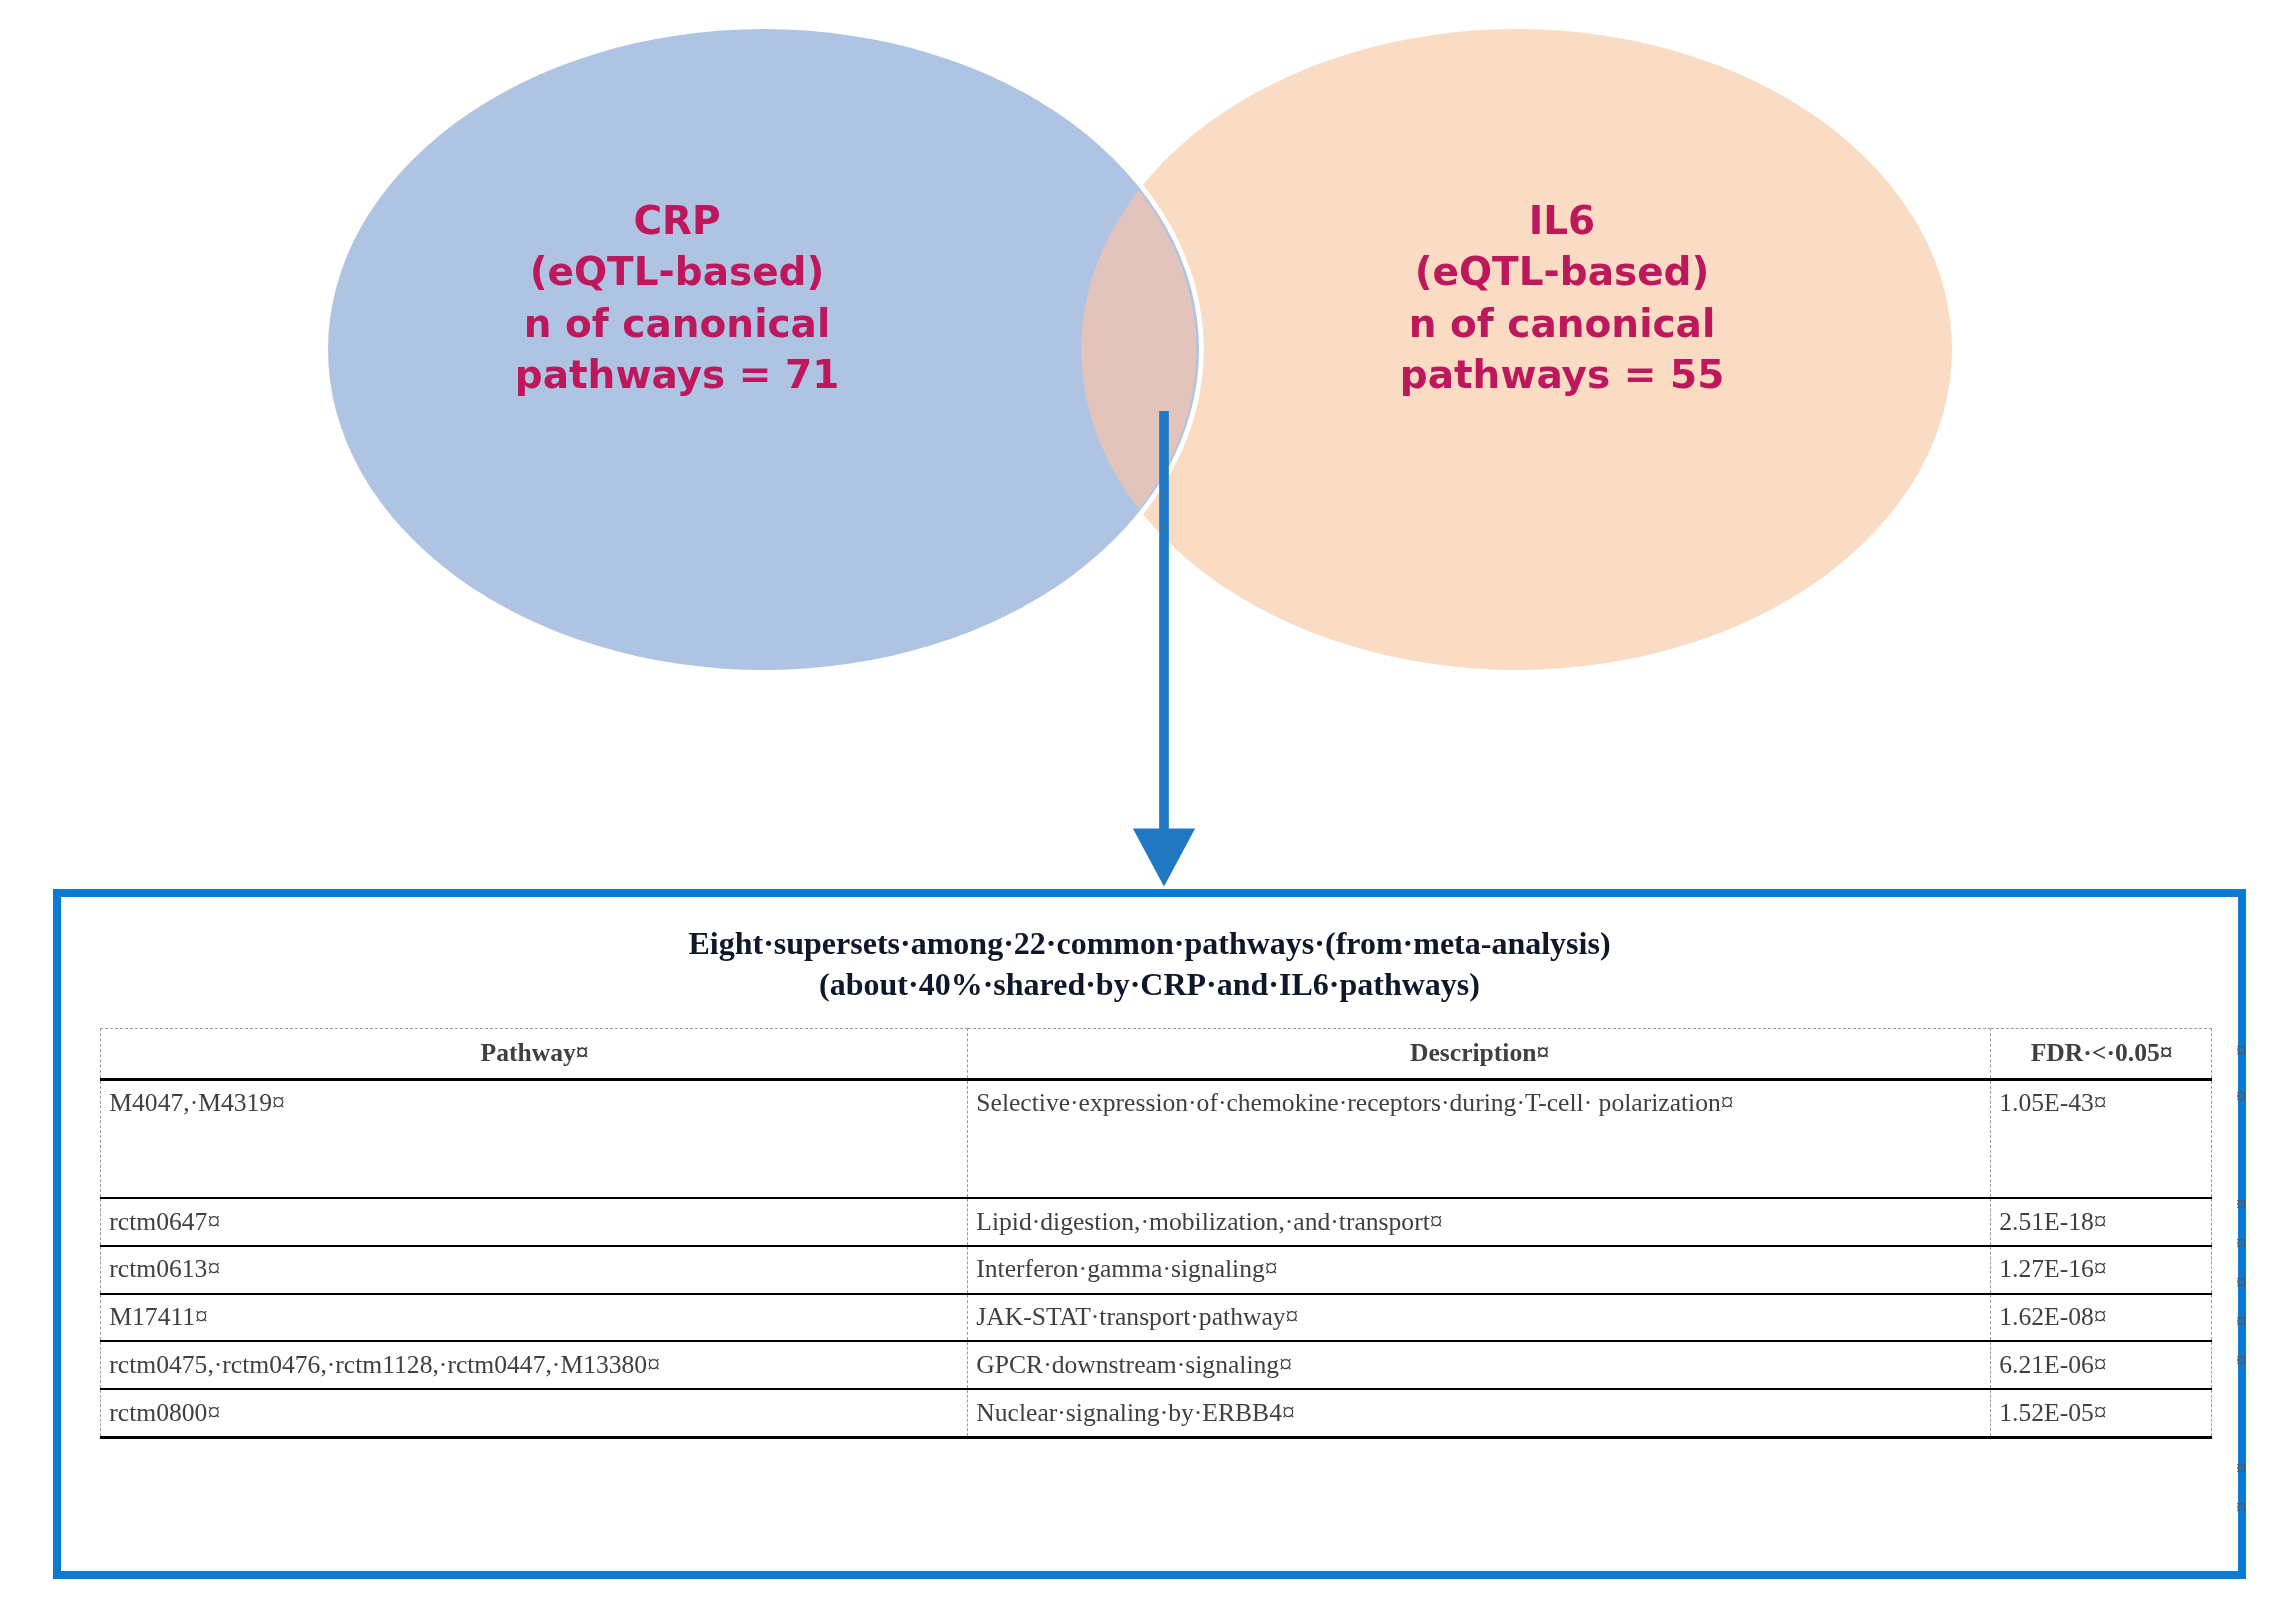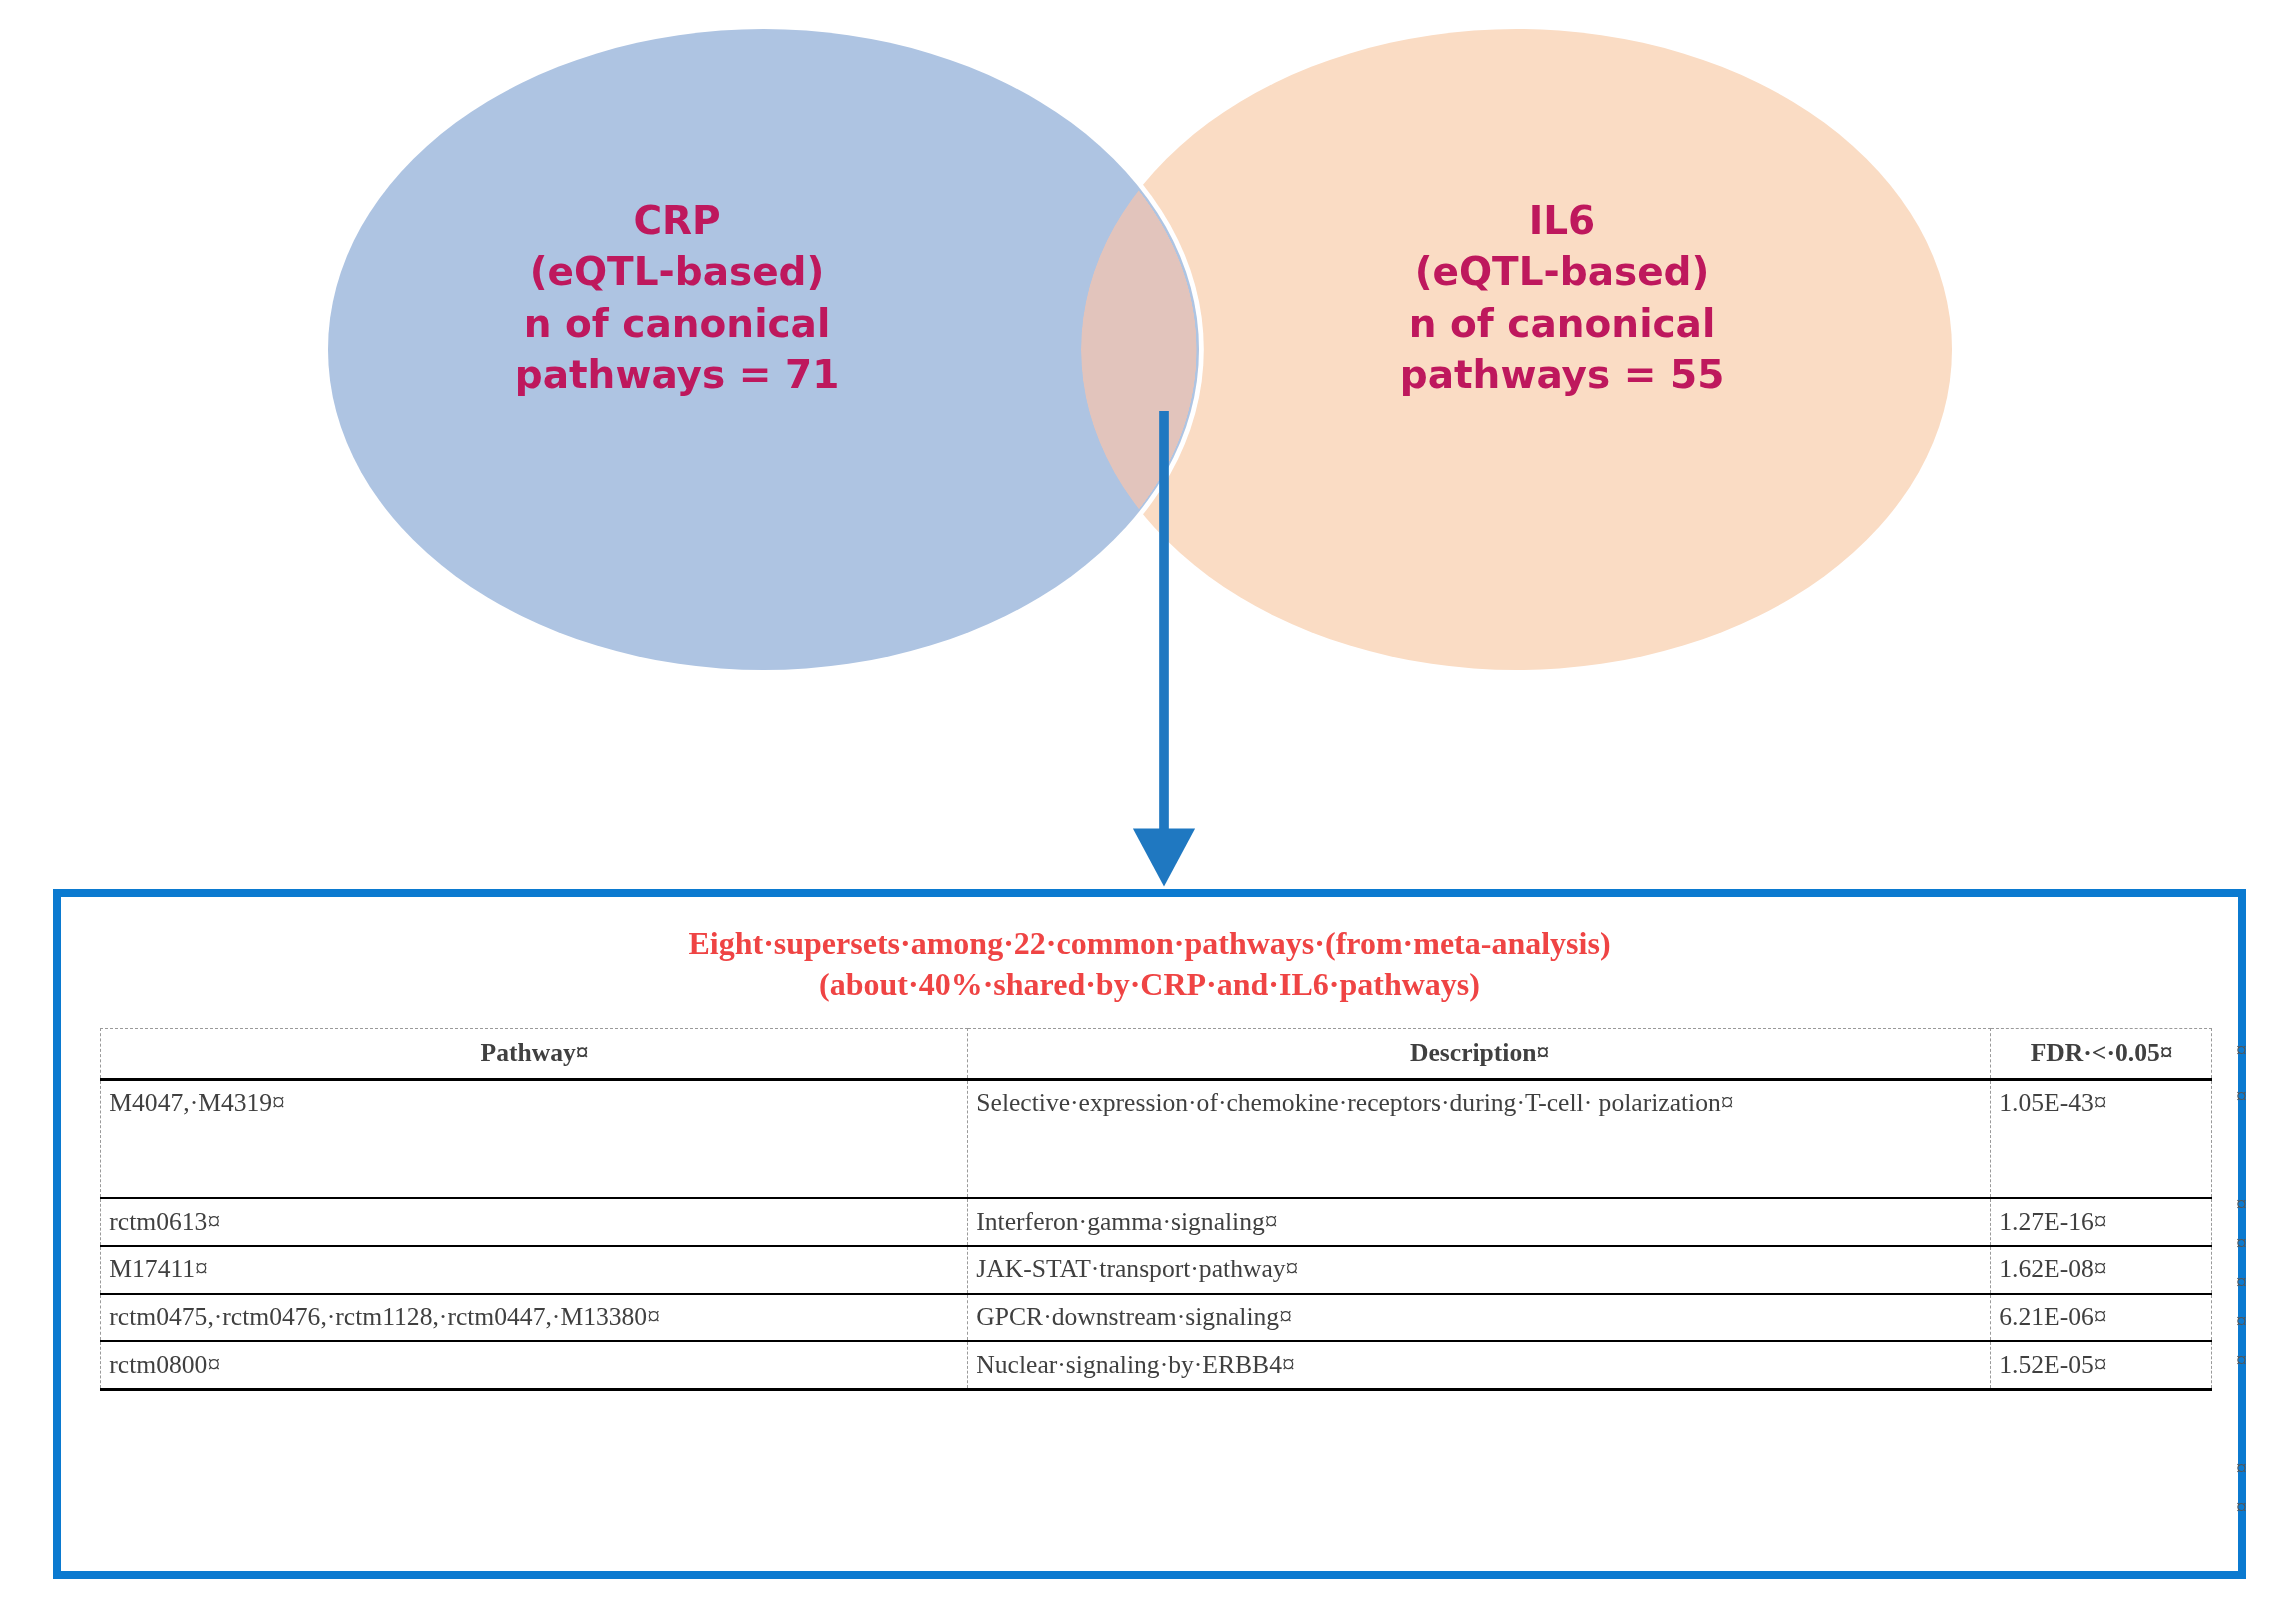--- a/index.html
+++ b/index.html
@@ -97,21 +97,21 @@
     z-index: 8;
   }
 
   #callout-title {
     margin: 26px 0 0 0;
     text-align: center;
     font-family: "Liberation Serif", serif;
     font-weight: bold;
     font-size: 32px;
     line-height: 1.28;
-    color: #ef4444;
+    color: #0f172a;
   }
   #callout-title span { display: block; }
 
   
   #table-wrap {
     position: absolute;
     left: 39px;
     top: 131px;
     width: 2114px;
   }
@@ -211,20 +211,25 @@
           <th>FDR·&lt;·0.05¤</th>
         </tr>
       </thead>
       <tbody>
         <tr>
           <td class="tall-a">M4047,·M4319¤</td>
           <td>Selective·expression·of·chemokine·receptors·during·T-cell· polarization¤</td>
           <td>1.05E-43¤</td>
         </tr>
         <tr>
+          <td>rctm0647¤</td>
+          <td>Lipid·digestion,·mobilization,·and·transport¤</td>
+          <td>2.51E-18¤</td>
+        </tr>
+        <tr>
           <td>rctm0613¤</td>
           <td>Interferon·gamma·signaling¤</td>
           <td>1.27E-16¤</td>
         </tr>
         <tr>
           <td>M17411¤</td>
           <td>JAK-STAT·transport·pathway¤</td>
           <td>1.62E-08¤</td>
         </tr>
         <tr>

